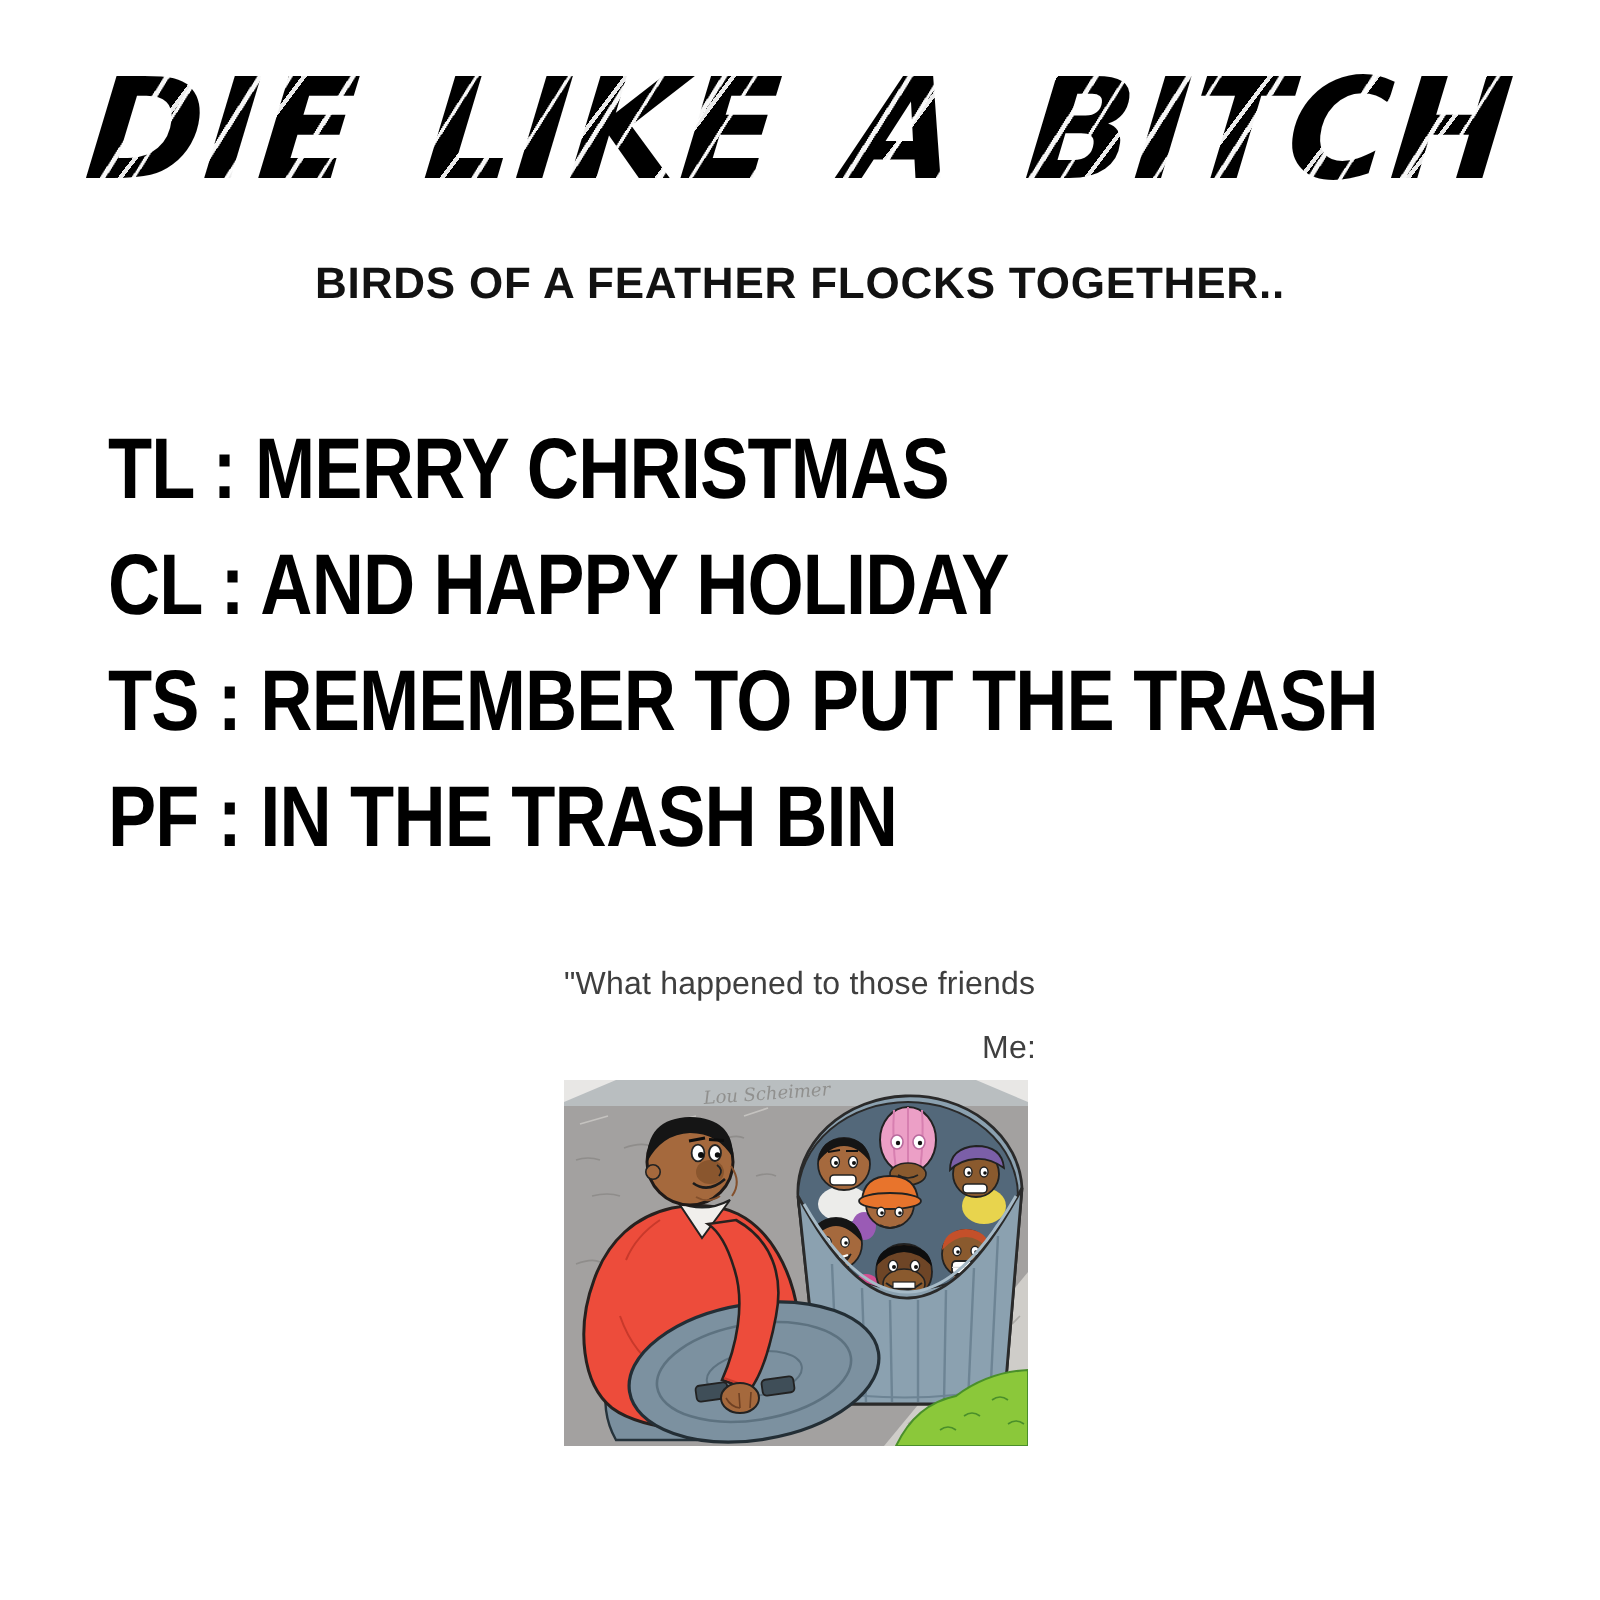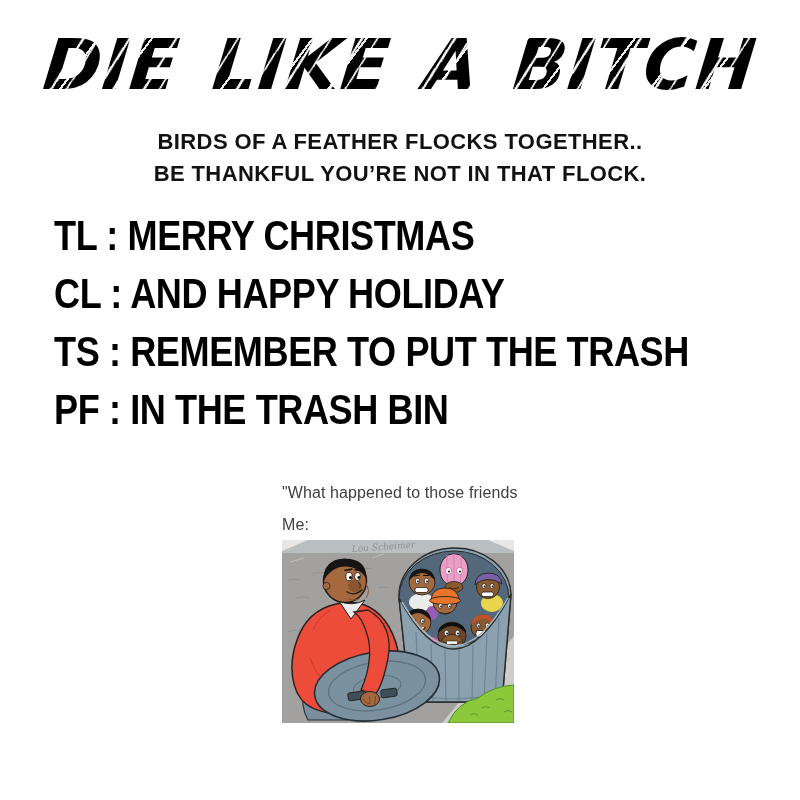--- a/index.html
+++ b/index.html
@@ -29,38 +29,37 @@
               color:#121212; }
 
   
   .list { position:absolute; top:206px; left:54px; font-weight:bold; font-size:43px;
           line-height:58px; letter-spacing:-.5px; color:#000; }
   .list-line { transform:scaleX(.84); transform-origin:left center; white-space:nowrap; }
 
   
   .meme { position:absolute; top:479px; left:282px; width:236px; }
   .meme-text { font-size:16px; line-height:27px; color:#3f3f3f; letter-spacing:.1px; }
-  .meme-me { margin-top:5px; }
+  .meme-me { margin-top:5px;text-align:right; }
   .cartoon { display:block; margin-top:2px; width:232px; height:183px; }
 </style>
 </head>
 <body>
 
 <div class="page">
 
   <div class="title-wrap">
     <h1 class="title" style="margin:0;">
       <span>DIE LIKE A BITCH</span>
       <span class="slashes"></span>
     </h1>
   </div>
 
   <div class="subtitle">
     <div>BIRDS OF A FEATHER FLOCKS TOGETHER..</div>
-    <div>BE THANKFUL YOU’RE NOT IN THAT FLOCK.</div>
   </div>
 
   <div class="list">
     <div class="list-line">TL : MERRY CHRISTMAS</div>
     <div class="list-line">CL : AND HAPPY HOLIDAY</div>
     <div class="list-line">TS : REMEMBER TO PUT THE TRASH</div>
     <div class="list-line">PF : IN THE TRASH BIN</div>
   </div>
 
   <div class="meme">

